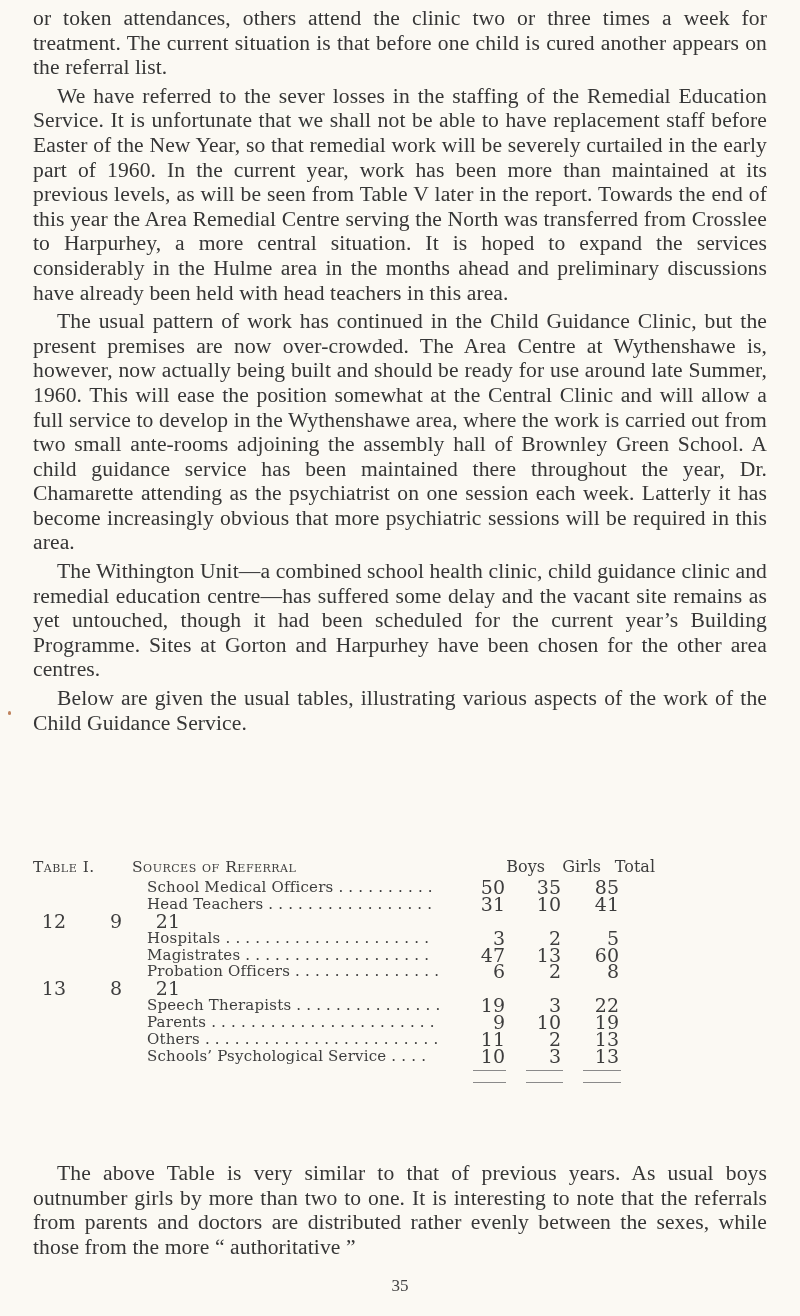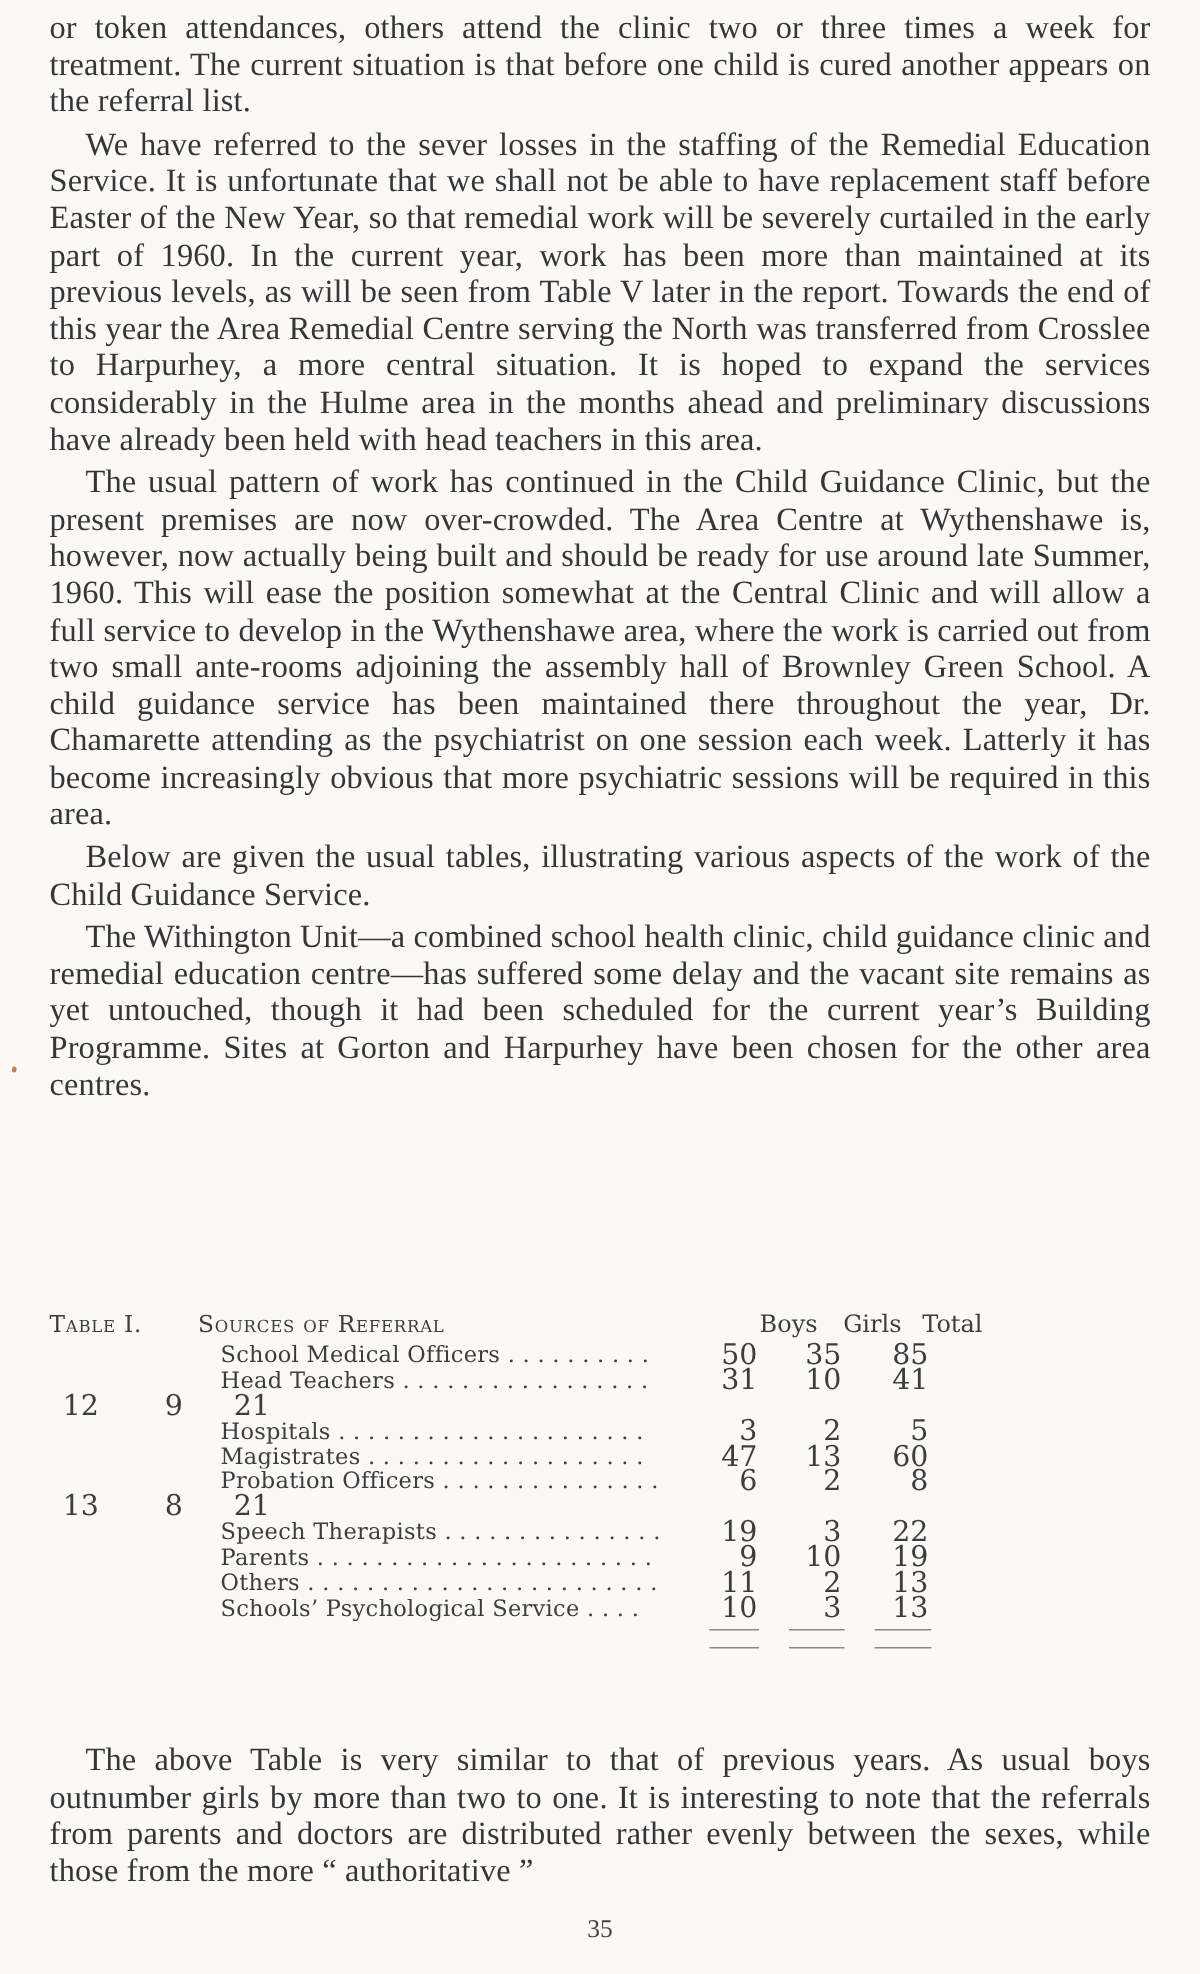--- a/index.html
+++ b/index.html
@@ -38,21 +38,20 @@
       top: 857px;
       width: 734px;
       font-family: "DejaVu Serif", "Liberation Serif", serif;
       color: #3d3d3d;
     }
     .table-head {
       display: flex;
       align-items: baseline;
       height: 22px;
       font-size: 15.5px;
-      margin-top: 16px;
     }
     .table-num {
       width: 99px;
       font-variant: small-caps;
       letter-spacing: 0.5px;
     }
     .table-title {
       width: 370px;
       font-variant: small-caps;
       letter-spacing: 0.5px;
@@ -126,22 +125,22 @@
       opacity: 0.8;
     }
   </style>
 </head>
 <body>
 
 <div class="page">
   <p class="para">or token attendances, others attend the clinic two or three times a week for treatment.  The current situation is that before one child is cured another appears on the referral list.</p>
   <p class="para indent">We have referred to the sever losses in the staffing of the Remedial Education Service.  It is unfortunate that we shall not be able to have replacement staff before Easter of the New Year, so that remedial work will be severely curtailed in the early part of 1960.  In the current year, work has been more than maintained at its previous levels, as will be seen from Table V later in the report.  Towards the end of this year the Area Remedial Centre serving the North was transferred from Crosslee to Harpurhey, a more central situation.  It is hoped to expand the services considerably in the Hulme area in the months ahead and preliminary discussions have already been held with head teachers in this area.</p>
   <p class="para indent">The usual pattern of work has continued in the Child Guidance Clinic, but the present premises are now over-crowded.  The Area Centre at Wythenshawe is, however, now actually being built and should be ready for use around late Summer, 1960.  This will ease the position somewhat at the Central Clinic and will allow a full service to develop in the Wythenshawe area, where the work is carried out from two small ante-rooms adjoining the assembly hall of Brownley Green School. A child guidance service has been maintained there throughout the year, Dr. Chamarette attending as the psychiatrist on one session each week. Latterly it has become increasingly obvious that more psychiatric sessions will be required in this area.</p>
+  <p class="para indent">The Withington Unit—a combined school health clinic, child guidance clinic and remedial education centre—has suffered some delay and the vacant site remains as yet untouched, though it had been scheduled for the current year’s Building Programme. Sites at Gorton and Harpurhey have been chosen for the other area centres.</p>
   <p class="para indent">Below are given the usual tables, illustrating various aspects of the work of the Child Guidance Service.</p>
-  <p class="para indent">The Withington Unit—a combined school health clinic, child guidance clinic and remedial education centre—has suffered some delay and the vacant site remains as yet untouched, though it had been scheduled for the current year’s Building Programme. Sites at Gorton and Harpurhey have been chosen for the other area centres.</p>
 </div>
 
 <div class="blemish"></div>
 
 <div class="table-block">
   <div class="table-head">
     <span class="table-num">Table I.</span>
     <span class="table-title">Sources of Referral</span>
     <span class="col-head" style="width:43px">Boys</span>
     <span class="col-head" style="width:56px">Girls</span>

